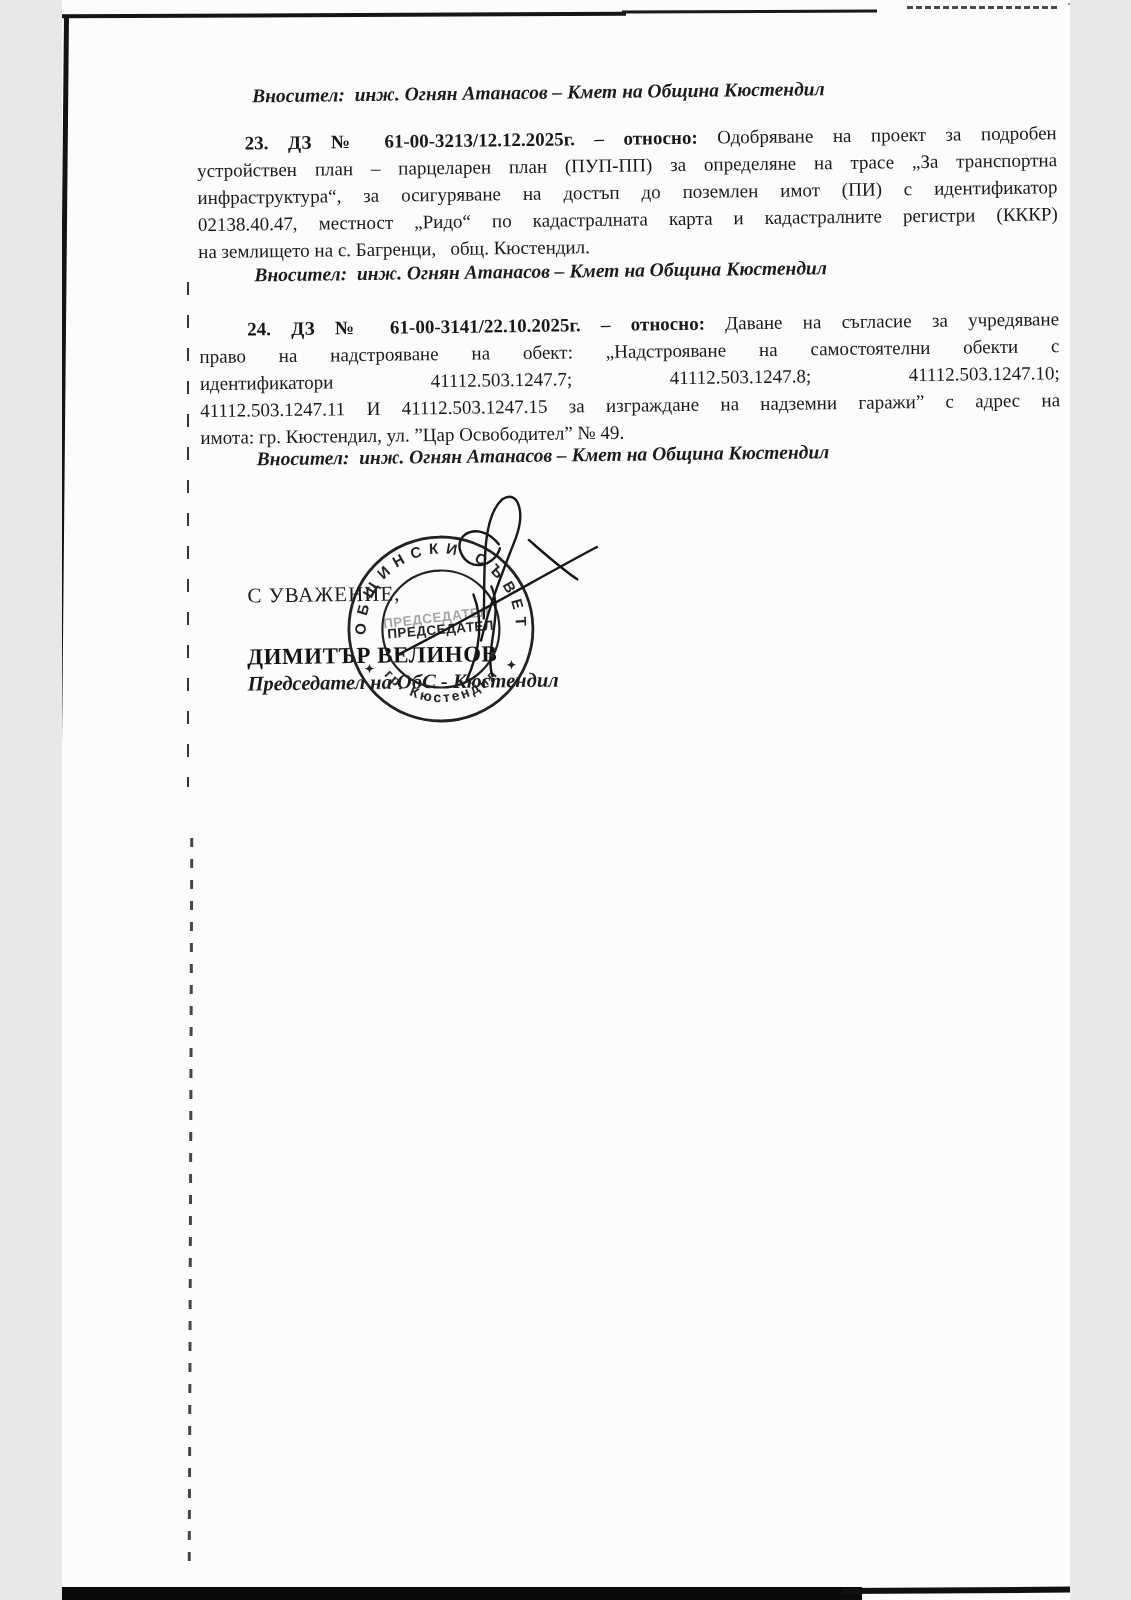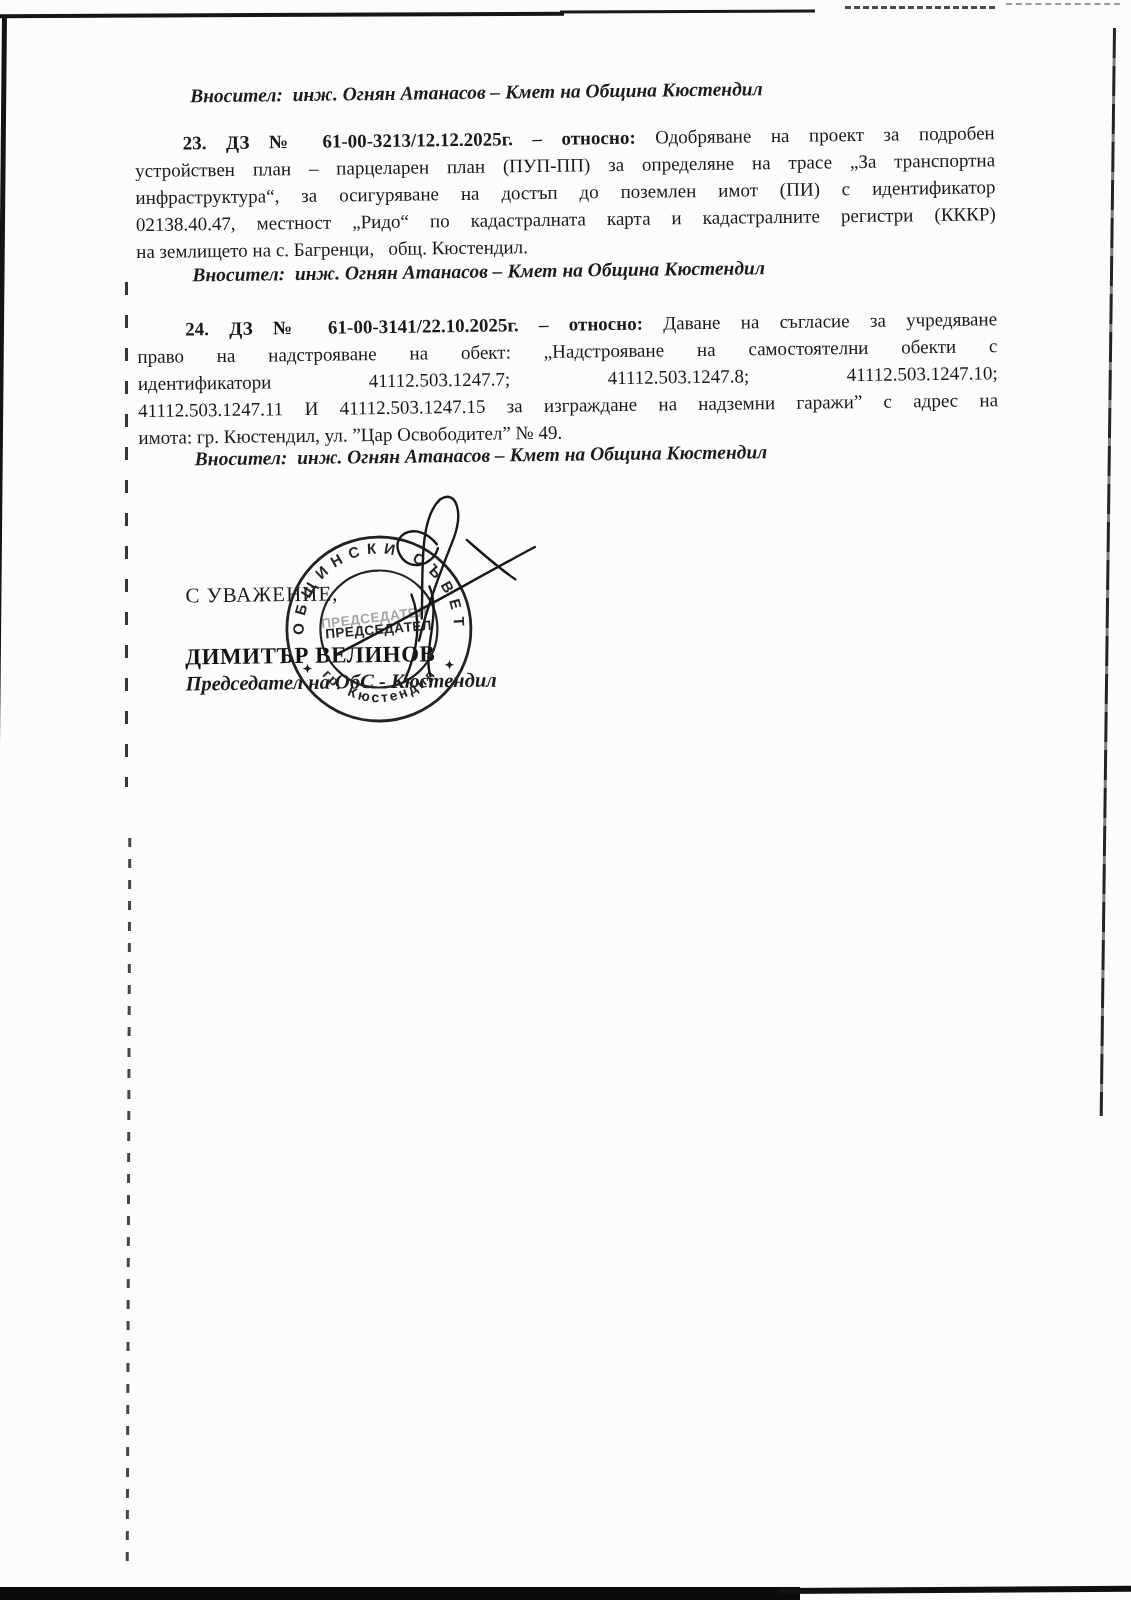--- a/index.html
+++ b/index.html
@@ -1,17 +1,17 @@
 <!DOCTYPE html>
 <html><head>
 <meta charset="utf-8">
 <style>
   html,body{margin:0;padding:0;background:#e8e8e6;}
   .page{
-    position:relative;width:1131px;height:1600px;margin:0 auto;
+    position:relative;width:1008px;height:1600px;margin:0 auto;
     background:#fcfcfa;overflow:hidden;
     font-family:"Liberation Serif",serif;color:#1e1e1e;
   }
   .content{position:absolute;left:0;top:0;width:100%;height:100%;
     transform:rotate(-0.72deg);transform-origin:140px 320px;}
   .submitter{
     position:absolute;left:193px;margin:0;
     font-style:italic;font-weight:bold;font-size:19.5px;white-space:pre;color:#1b1b1b;
   }
   .para{position:absolute;left:137px;width:860px;color:#191919;}

